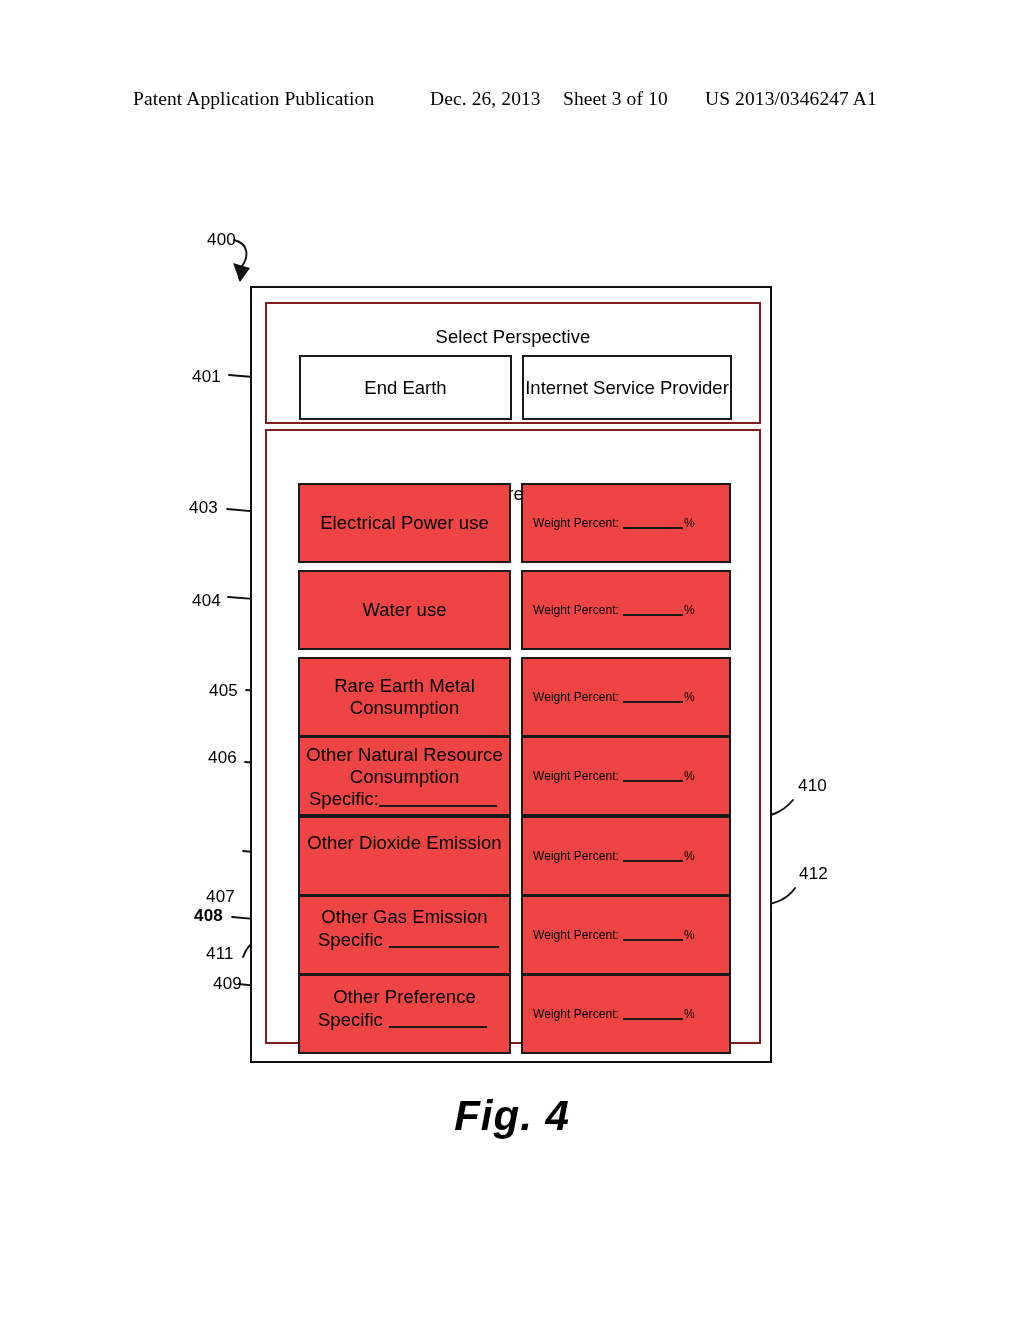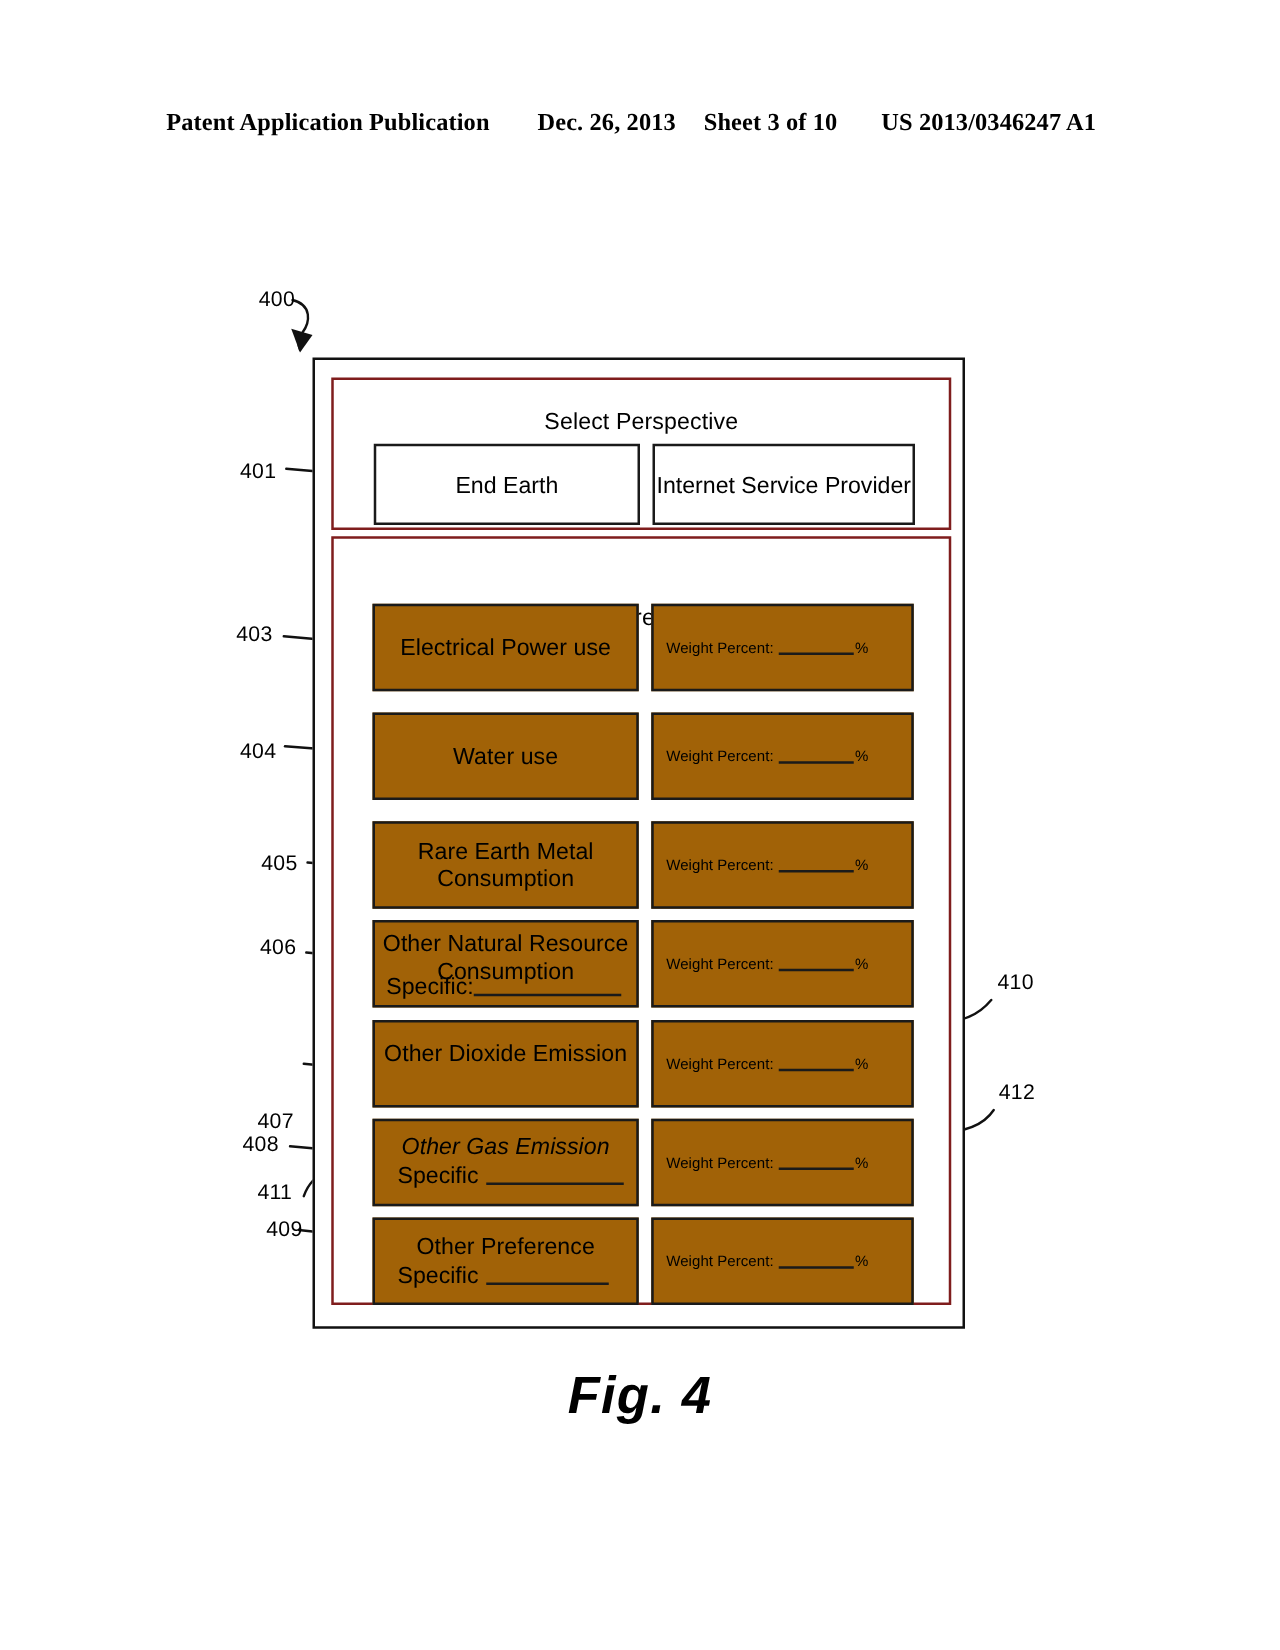--- a/index.html
+++ b/index.html
@@ -17,21 +17,21 @@
   }
 
   
   .pat-header {
     position: absolute;
     top: 88px;
     left: 0;
     width: 892px;
     height: 28px;
     font-family: "Liberation Serif", serif;
-    font-weight: bold;
+    font-weight: normal;
     font-size: 19.5px;
     letter-spacing: 0.1px;
     white-space: nowrap;
   }
   .pat-header .h-pub   { position: absolute; left: 133px;  top: 0; }
   .pat-header .h-date  { position: absolute; left: 430px;  top: 0; }
   .pat-header .h-sheet { position: absolute; left: 563px;  top: 0; }
   .pat-header .h-num   { position: absolute; left: 705px;  top: 0; }
 
   
@@ -114,24 +114,24 @@
   
   .pref-row {
     position: absolute;
     left: 0;
     width: 100%;
     height: 66px;
   }
   .cell {
     position: absolute;
     top: 0;
-    height: 70px;
+    height: 80px;
     border: 2px solid #1a1a1a;
     box-sizing: border-box;
-    background: #a16207;
+    background: #ef4444;
   }
   .cell.label-cell  { left: 31px;  width: 213px; }
   .cell.weight-cell { left: 254px; width: 210px; }
 
   
   .label-text {
     position: absolute;
     left: 0; right: 0;
     text-align: center;
     font-size: 18.5px;
@@ -229,21 +229,21 @@
 </svg>
 
 <div class="ref" style="left:207px; top:230px;">400</div>
 <div class="ref" style="left:192px; top:367px;">401</div>
 <div class="ref" style="left:616px; top:315px;">402</div>
 <div class="ref" style="left:189px; top:498px;">403</div>
 <div class="ref" style="left:192px; top:591px;">404</div>
 <div class="ref" style="left:209px; top:681px;">405</div>
 <div class="ref" style="left:208px; top:748px;">406</div>
 <div class="ref" style="left:206px; top:887px;">407</div>
-<div class="ref" style="left:194px; top:906px;">408</div>
+<div class="ref" style="left:194px; top:906px;font-weight:bold;">408</div>
 <div class="ref" style="left:206px; top:944px;">411</div>
 <div class="ref" style="left:213px; top:974px;">409</div>
 <div class="ref" style="left:798px; top:776px;">410</div>
 <div class="ref" style="left:799px; top:864px;">412</div>
 
 <div class="frame-outer">
 
   <div class="panel panel-perspective">
     <div class="panel-title">Select Perspective</div>
     <div class="persp-btn left">End Earth</div>
@@ -312,21 +312,21 @@
       </div>
       <div class="cell weight-cell">
         <div class="weight-text">
           <span>Weight Percent:</span><span class="rule"></span><span>%</span>
         </div>
       </div>
     </div>
 
     <div class="pref-row" style="top:464px;">
       <div class="cell label-cell">
-        <div class="label-text" style="top:9px;font-style:italic;">Other Gas Emission</div>
+        <div class="label-text" style="top:9px;">Other Gas Emission</div>
         <div class="spec-line" style="left:18px; top:32px;">
           <span>Specific</span><span class="rule" style="width:110px; margin-left:6px;"></span>
         </div>
       </div>
       <div class="cell weight-cell">
         <div class="weight-text">
           <span>Weight Percent:</span><span class="rule"></span><span>%</span>
         </div>
       </div>
     </div>

